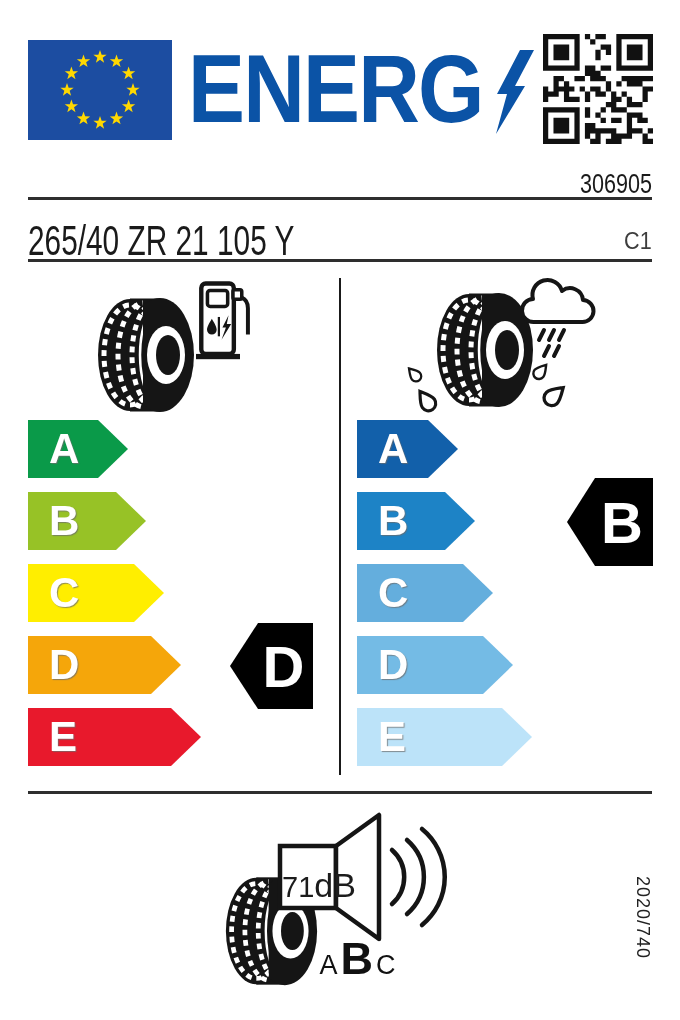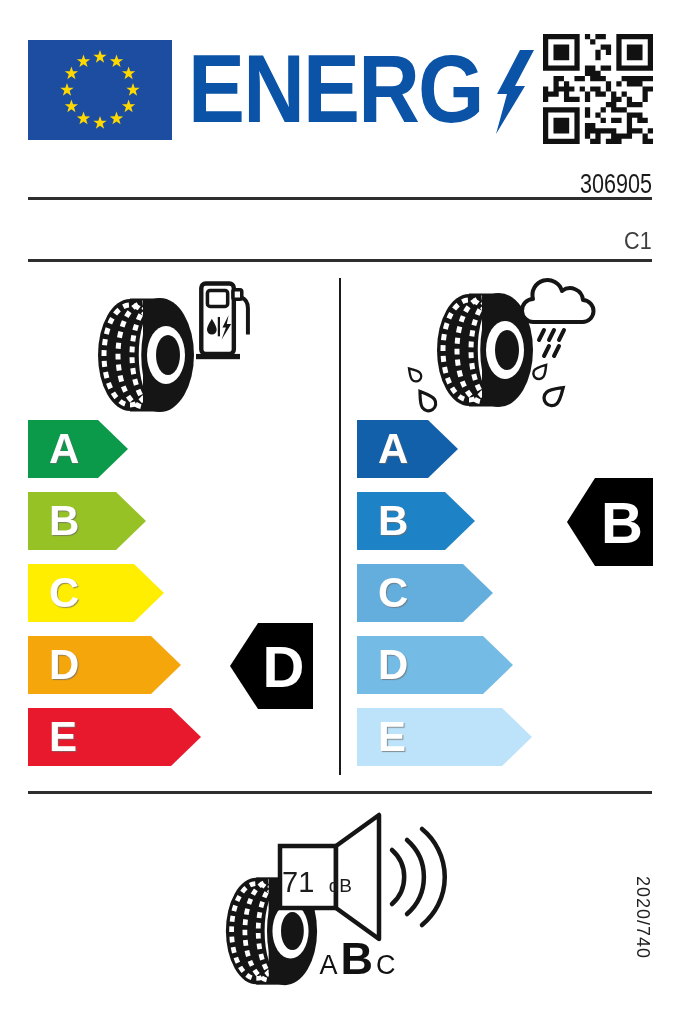--- a/index.html
+++ b/index.html
@@ -54,21 +54,21 @@
              padding-left:24px;clip-path:polygon(0 50%,28px 0,100% 0,100% 100%,28px 100%);}
   .ind-fuel{left:202px;top:361px;width:83px;height:86px;}
   .ind-wet{left:539px;top:216px;width:86px;height:88px;}
 
   
   .noise{position:absolute;left:0;top:794px;width:680px;height:226px;text-align:right;}
   .noise-tire{position:absolute;left:224px;top:78px;}
   .speaker{position:absolute;left:276px;top:18px;}
   .noise-value{position:absolute;left:282px;top:72px;width:70px;display:flex;
                justify-content:space-between;align-items:baseline;font-size:29px;color:#1c1c1c;}
-  .noise-value .unit{font-size:19px;}
+  .noise-value .unit{font-size:34px;}
   .noise-classes{position:absolute;left:310px;top:142px;width:95px;display:flex;
                  align-items:baseline;justify-content:center;gap:3px;color:#111;}
   .noise-classes .cls{font-size:27px;line-height:1;}
   .noise-classes .cls.active{font-size:45px;font-weight:bold;}
 
   .regulation{position:absolute;left:632px;top:876px;writing-mode:vertical-rl;
               font-size:18px;letter-spacing:1px;color:#222;}
 </style>
 </head>
 <body>
@@ -126,20 +126,23 @@
   <svg class="qr" id="qr" viewBox="0 0 105 105">
       <path d="M40,0h5v5h-5zM50,0h5v5h-5zM55,0h5v5h-5zM45,5h5v5h-5zM55,10h5v5h-5zM60,10h5v5h-5zM50,15h5v5h-5zM60,15h5v5h-5zM50,20h5v5h-5zM40,30h5v5h-5zM45,30h5v5h-5zM55,30h5v5h-5zM60,30h5v5h-5zM40,35h5v5h-5zM45,35h5v5h-5zM50,35h5v5h-5zM10,40h5v5h-5zM15,40h5v5h-5zM30,40h5v5h-5zM35,40h5v5h-5zM45,40h5v5h-5zM50,40h5v5h-5zM55,40h5v5h-5zM75,40h5v5h-5zM80,40h5v5h-5zM85,40h5v5h-5zM90,40h5v5h-5zM95,40h5v5h-5zM100,40h5v5h-5zM10,45h5v5h-5zM20,45h5v5h-5zM60,45h5v5h-5zM70,45h5v5h-5zM80,45h5v5h-5zM85,45h5v5h-5zM90,45h5v5h-5zM0,50h5v5h-5zM10,50h5v5h-5zM15,50h5v5h-5zM20,50h5v5h-5zM25,50h5v5h-5zM35,50h5v5h-5zM45,50h5v5h-5zM50,50h5v5h-5zM60,50h5v5h-5zM95,50h5v5h-5zM100,50h5v5h-5zM0,55h5v5h-5zM5,55h5v5h-5zM10,55h5v5h-5zM20,55h5v5h-5zM40,55h5v5h-5zM50,55h5v5h-5zM55,55h5v5h-5zM65,55h5v5h-5zM75,55h5v5h-5zM95,55h5v5h-5zM0,60h5v5h-5zM20,60h5v5h-5zM25,60h5v5h-5zM30,60h5v5h-5zM40,60h5v5h-5zM65,60h5v5h-5zM70,60h5v5h-5zM80,60h5v5h-5zM95,60h5v5h-5zM60,65h5v5h-5zM65,65h5v5h-5zM80,65h5v5h-5zM85,65h5v5h-5zM90,65h5v5h-5zM40,70h5v5h-5zM55,70h5v5h-5zM65,70h5v5h-5zM70,70h5v5h-5zM75,70h5v5h-5zM40,75h5v5h-5zM50,75h5v5h-5zM80,75h5v5h-5zM85,75h5v5h-5zM90,75h5v5h-5zM55,80h5v5h-5zM65,80h5v5h-5zM70,80h5v5h-5zM80,80h5v5h-5zM90,80h5v5h-5zM95,80h5v5h-5zM40,85h5v5h-5zM45,85h5v5h-5zM80,85h5v5h-5zM40,90h5v5h-5zM45,90h5v5h-5zM50,90h5v5h-5zM55,90h5v5h-5zM60,90h5v5h-5zM65,90h5v5h-5zM80,90h5v5h-5zM85,90h5v5h-5zM90,90h5v5h-5zM100,90h5v5h-5zM40,95h5v5h-5zM50,95h5v5h-5zM65,95h5v5h-5zM70,95h5v5h-5zM75,95h5v5h-5zM80,95h5v5h-5zM95,95h5v5h-5zM45,100h5v5h-5zM50,100h5v5h-5zM60,100h5v5h-5zM65,100h5v5h-5zM70,100h5v5h-5zM95,100h5v5h-5zM100,100h5v5h-5zM0,0h35v35h-35zM5,5h25v25h-25zM10,10h15v15h-15zM70,0h35v35h-35zM75,5h25v25h-25zM80,10h15v15h-15zM0,70h35v35h-35zM5,75h25v25h-25zM10,80h15v15h-15z" fill="#111" fill-rule="evenodd"></path>
     </svg>
 
   <div class="article">
     <span class="cond-r">306905</span>
   </div>
 
   <div class="rule rule1"></div>
 
+  <div class="size">
+    <span class="cond">265/40 ZR 21 105 Y</span>
+  </div>
   <div class="tclass">
     <span class="cond-r">C1</span>
   </div>
 
   <div class="rule rule2"></div>
 
   <div class="scale-area">
     <div class="divider"></div>
 
     <svg class="icons-left" width="195" height="150" viewBox="0 0 195 150">

